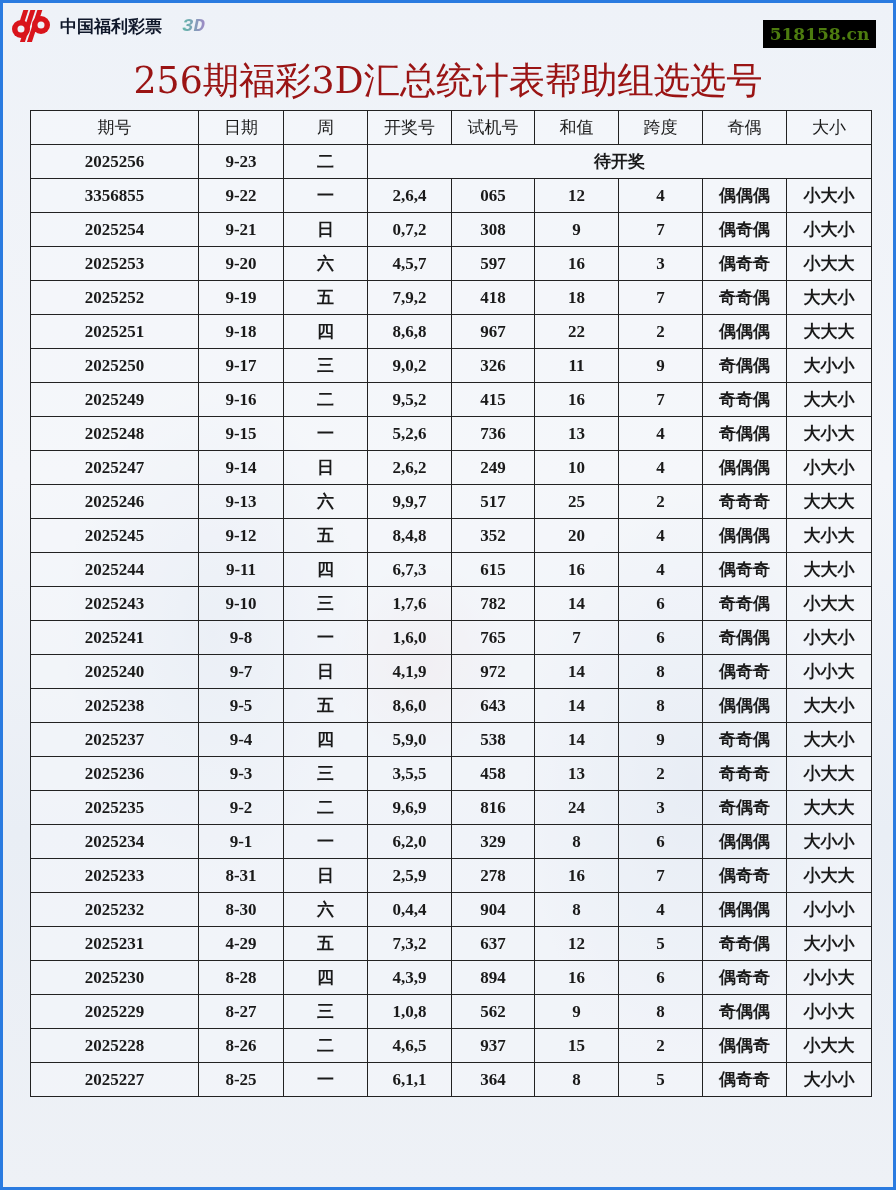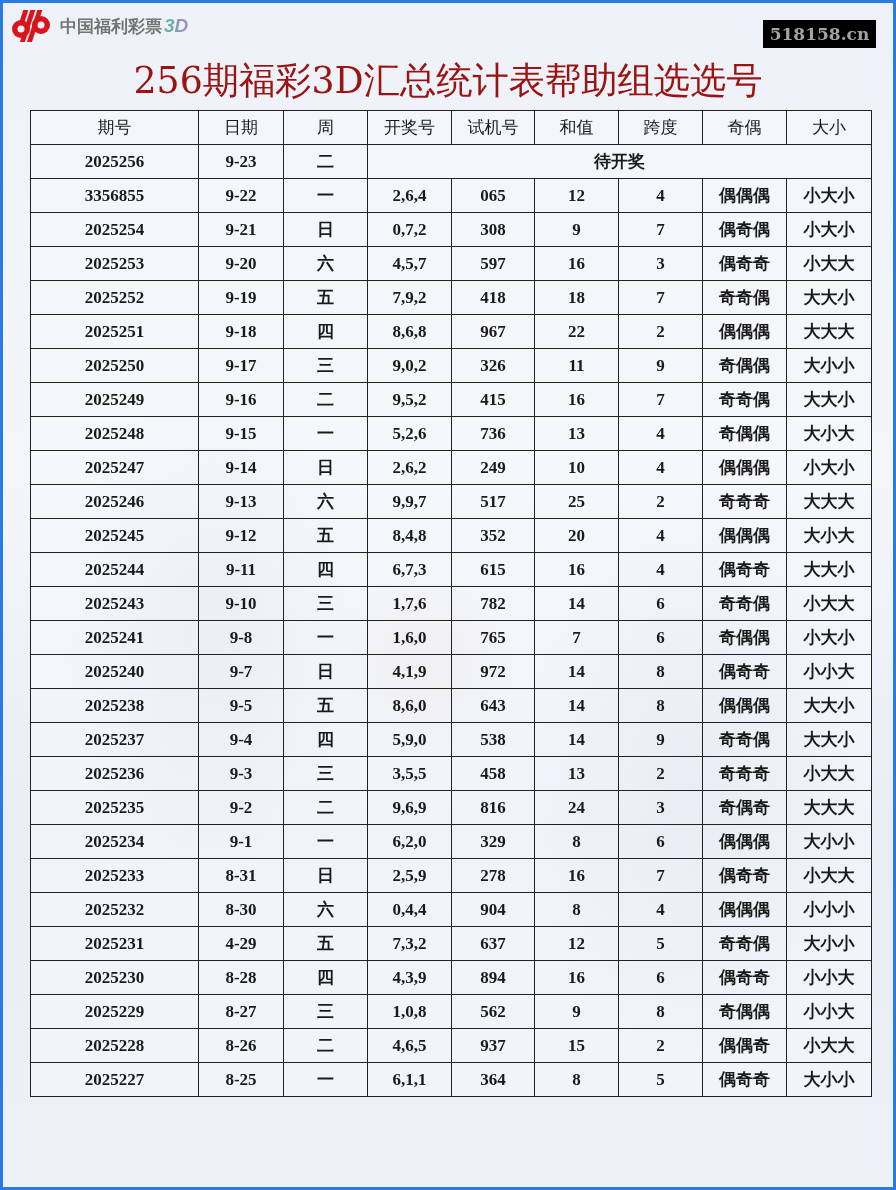--- a/index.html
+++ b/index.html
@@ -15,28 +15,28 @@
   .bg-blob1 { position: absolute; left: 60px; top: 380px; width: 300px; height: 500px;
     background: radial-gradient(ellipse at center, rgba(190,205,225,0.35), rgba(255,255,255,0) 70%); }
   .bg-blob2 { position: absolute; left: 520px; top: 480px; width: 340px; height: 600px;
     background: radial-gradient(ellipse at center, rgba(180,198,222,0.35), rgba(255,255,255,0) 70%); }
   .bg-blob3 { position: absolute; left: 330px; top: 560px; width: 180px; height: 200px;
     background: radial-gradient(ellipse at center, rgba(230,190,190,0.25), rgba(255,255,255,0) 70%); }
 
   .logo { position: absolute; left: 10px; top: 8px; height: 36px; display: flex; align-items: center; }
   .logo-mark { width: 44px; height: 36px; }
   .logo-text { margin-left: 6px; font-family: "DejaVu Sans", sans-serif; font-weight: bold;
-    font-size: 17px; color: #737373; letter-spacing: 0px; }
-  .logo-3d { font-family: Liberation Sans, sans-serif; font-weight: bold; font-style: italic;
-    font-size: 19px; margin-left: 2px;
+    font-size: 17px; color: #0f172a; letter-spacing: 0px; }
+  .logo-3d { font-family: Liberation Mono, monospace; font-weight: bold; font-style: italic;
+    font-size: 19px; margin-left: 20px;
     background: linear-gradient(90deg, #5fb8a8, #9f8ac6); -webkit-background-clip: text;
     background-clip: text; color: transparent; }
 
   .site-badge { position: absolute; left: 763px; top: 20px; width: 113px; height: 28px;
-    background: #000; color: #a3a3a3; font-family: "DejaVu Serif", serif; font-weight: bold;
+    background: #000; color: #4d7c0f; font-family: "DejaVu Serif", serif; font-weight: bold;
     font-size: 17px; display: flex; align-items: center; justify-content: center; }
 
   .title { position: absolute; left: 0; top: 56px; width: 896px; text-align: center;
     font-family: "DejaVu Serif", serif; font-size: 37px; color: #9a1414; letter-spacing: 0px;
     line-height: 50px; transform: scaleX(0.98); }
 
   table.stats { position: absolute; left: 30px; top: 110px; border-collapse: collapse;
     width: 841px; table-layout: fixed; background: rgba(245,247,251,0.55); }
   table.stats th, table.stats td {
     border: 1px solid #222; height: 33px; padding: 0; text-align: center; vertical-align: middle;

